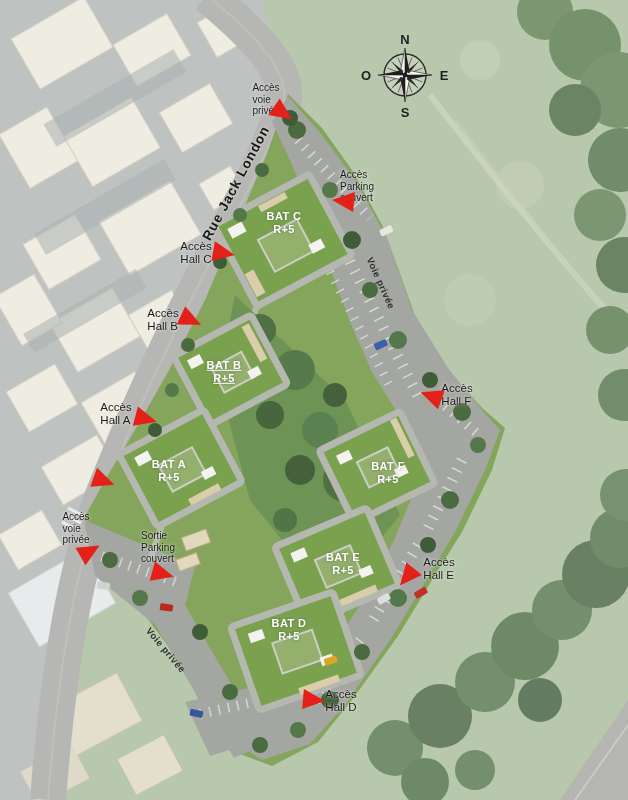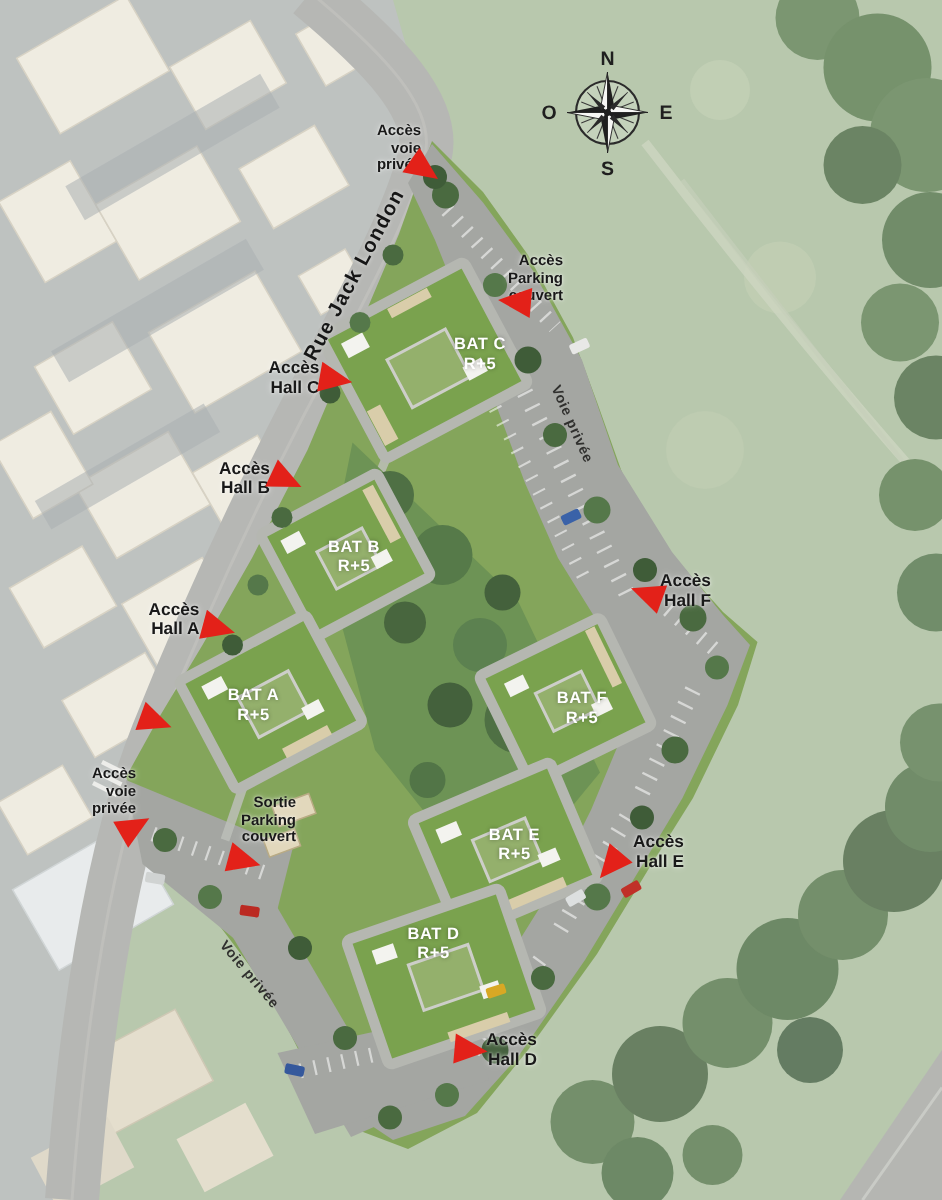--- a/index.html
+++ b/index.html
@@ -4,21 +4,21 @@
 <style>
   html,body{margin:0;padding:0;background:#ffffff;}
   .canvas{
     position:relative;width:628px;height:800px;overflow:hidden;
     font-family:"Liberation Sans",sans-serif;background:#a9bc9c;
   }
   .scene{position:absolute;left:0;top:0;width:628px;height:800px;}
   
   .lbl{
     position:absolute;transform:translate(-50%,-50%);
-    text-align:right;font-weight:bold;color:#191919;
+    text-align:left;font-weight:normal;color:#191919;
     white-space:pre-line;line-height:1.15;
     text-shadow:0 0 2px rgba(255,255,255,.75),0 0 5px rgba(255,255,255,.5);
     pointer-events:none;
   }
   .lbl.small{font-size:10px;}
   .lbl.med{font-size:11.5px;}
   .bat{
     position:absolute;transform:translate(-50%,-50%);
     text-align:center;font-weight:bold;color:#ffffff;font-size:11px;
     line-height:1.2;letter-spacing:.4px;
@@ -47,28 +47,28 @@
     border-left:22px solid #e32119;
   }
   
   #l-acc-nord{left:266px;top:99px;}
   #l-acc-parking{left:357px;top:186px;}
   #l-acc-hall-c{left:196px;top:253px;}
   #l-acc-hall-b{left:163px;top:320px;}
   #l-acc-hall-a{left:116px;top:414px;}
   #l-acc-hall-f{left:457px;top:395px;}
   #l-acc-vp-sud{left:76px;top:528px;}
-  #l-sortie{left:179px;top:547px;}
+  #l-sortie{left:158px;top:547px;}
   #l-acc-hall-e{left:439px;top:569px;}
   #l-acc-hall-d{left:341px;top:701px;}
   #l-street{left:236px;top:183px;}
   #l-voie-e{left:381px;top:283px;}
   #l-voie-s{left:166px;top:650px;}
-  #b-c{left:284px;top:237px;margin-left:36px;}
-  #b-b{left:236px;top:372px;}
+  #b-c{left:284px;top:223px;}
+  #b-b{left:224px;top:372px;text-decoration:underline;}
   #b-a{left:169px;top:471px;text-align:center;}
   #b-f{left:388px;top:473px;}
   #b-e{left:343px;top:564px;}
   #b-d{left:289px;top:630px;}
   #c-n{left:405px;top:39px;}
   #c-e{left:444px;top:75px;}
   #c-s{left:405px;top:112px;}
   #c-o{left:366px;top:75px;}
   
   #t-nord{left:272px;top:103px;transform:rotate(35deg);}

